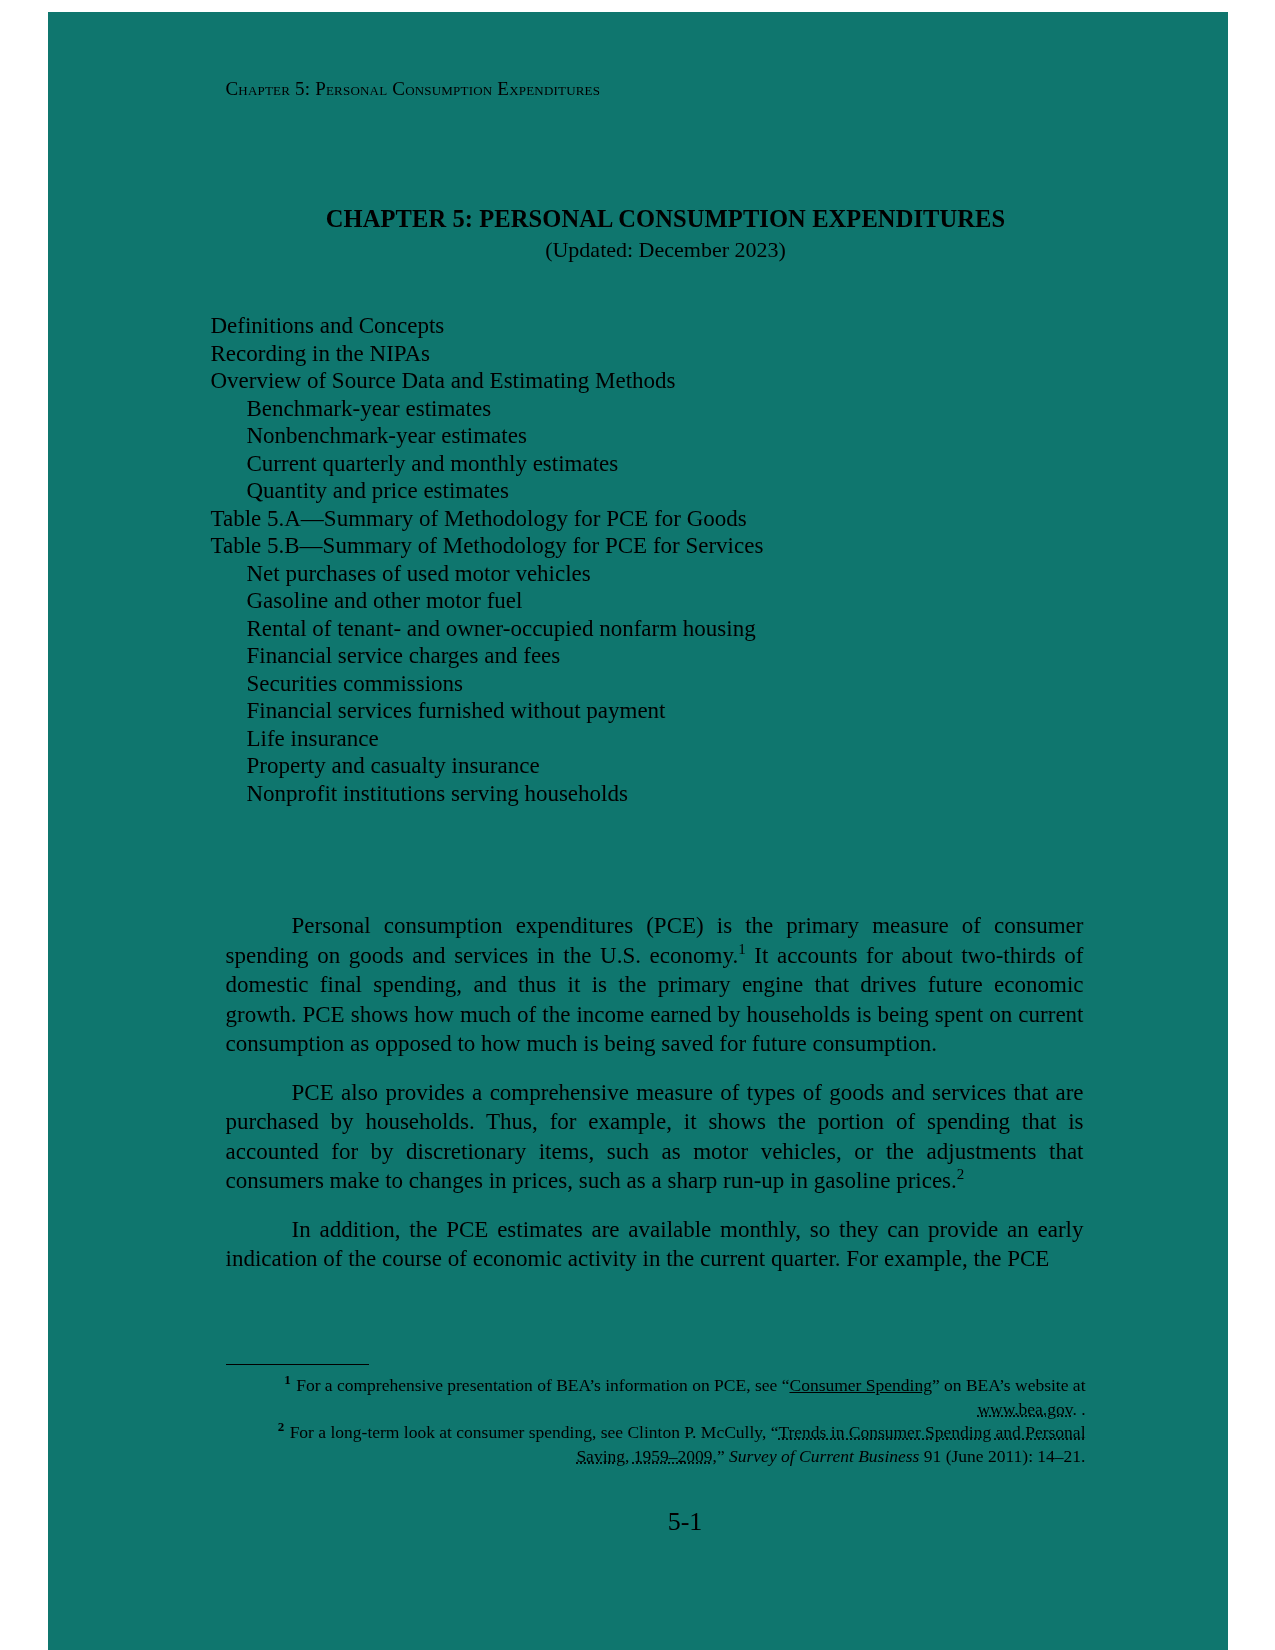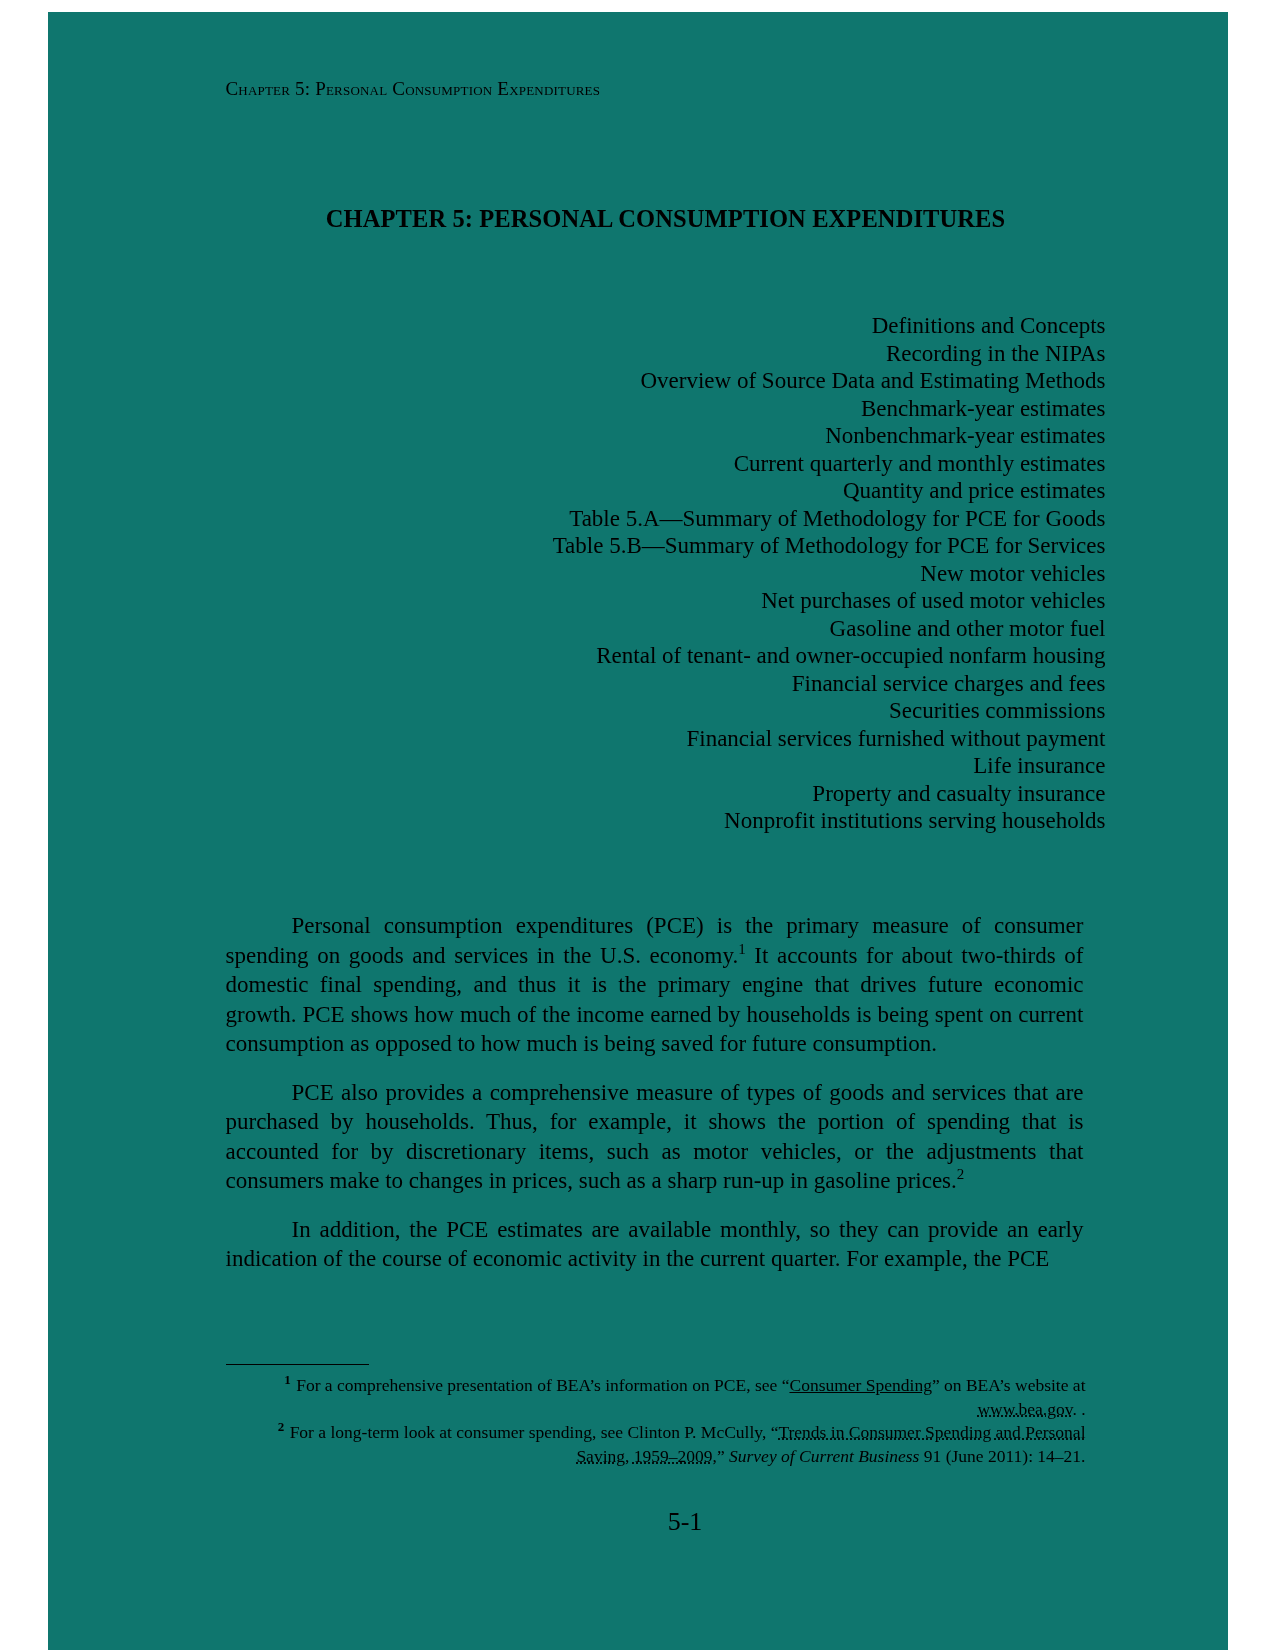--- a/index.html
+++ b/index.html
@@ -48,24 +48,23 @@
   }
   .doc-subtitle {
     font-size: 22px;
     line-height: 1.3;
     margin-top: 3px;
   }
 
   
   .toc {
     position: absolute;
-    left: 178px;
+    left: 163px;
     top: 300px;
     width: 880px;
-    text-align: right;
   }
   .toc-item {
     font-size: 23px;
     line-height: 27.5px;
     white-space: nowrap;
   }
   .toc-item.level-2 {
     padding-left: 36px;
   }
 
@@ -136,33 +135,33 @@
 </style>
 </head>
 <body>
 
 <div class="page">
 
   <div class="running-header">Chapter 5: Personal Consumption Expenditures</div>
 
   <div class="title-block">
     <div class="doc-title">CHAPTER 5: PERSONAL CONSUMPTION EXPENDITURES</div>
+    <div class="doc-subtitle">(Updated: December 2023)</div>
   </div>
 
   <div class="toc">
       <div class="toc-item">Definitions and Concepts</div>
       <div class="toc-item">Recording in the NIPAs</div>
       <div class="toc-item">Overview of Source Data and Estimating Methods</div>
       <div class="toc-item level-2">Benchmark-year estimates</div>
       <div class="toc-item level-2">Nonbenchmark-year estimates</div>
       <div class="toc-item level-2">Current quarterly and monthly estimates</div>
       <div class="toc-item level-2">Quantity and price estimates</div>
       <div class="toc-item">Table 5.A—Summary of Methodology for PCE for Goods</div>
       <div class="toc-item">Table 5.B—Summary of Methodology for PCE for Services</div>
-      <div class="toc-item level-2">New motor vehicles</div>
       <div class="toc-item level-2">Net purchases of used motor vehicles</div>
       <div class="toc-item level-2">Gasoline and other motor fuel</div>
       <div class="toc-item level-2">Rental of tenant- and owner-occupied nonfarm housing</div>
       <div class="toc-item level-2">Financial service charges and fees</div>
       <div class="toc-item level-2">Securities commissions</div>
       <div class="toc-item level-2">Financial services furnished without payment</div>
       <div class="toc-item level-2">Life insurance</div>
       <div class="toc-item level-2">Property and casualty insurance</div>
       <div class="toc-item level-2">Nonprofit institutions serving households</div>
     </div>

